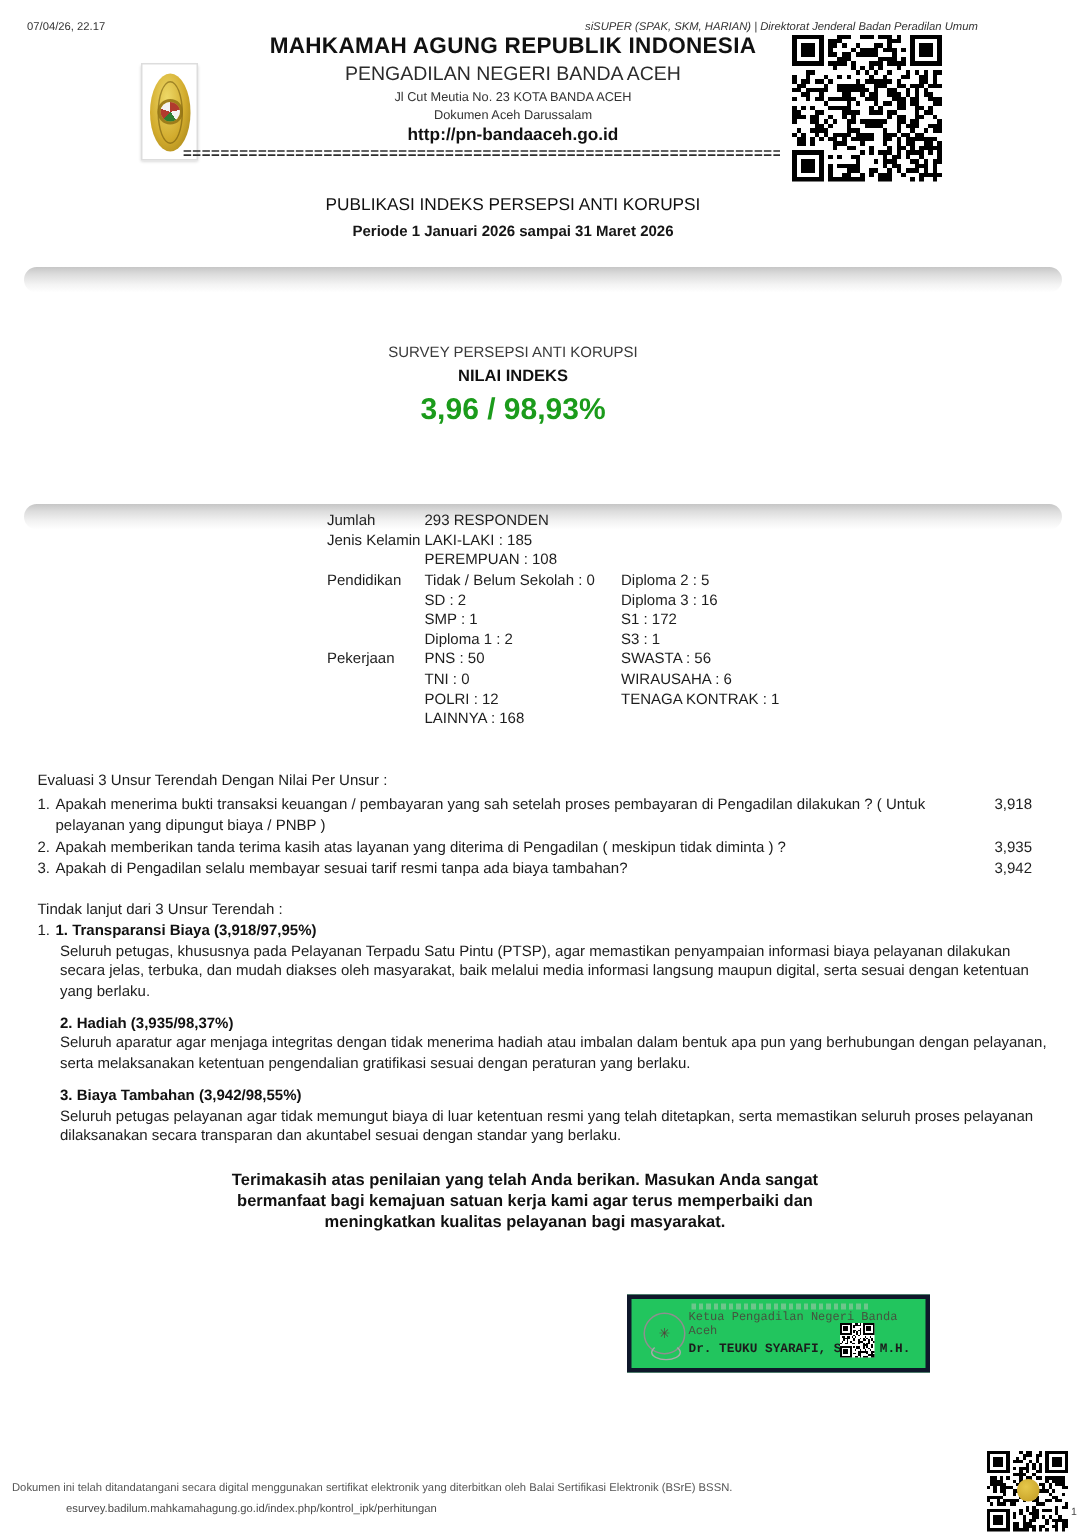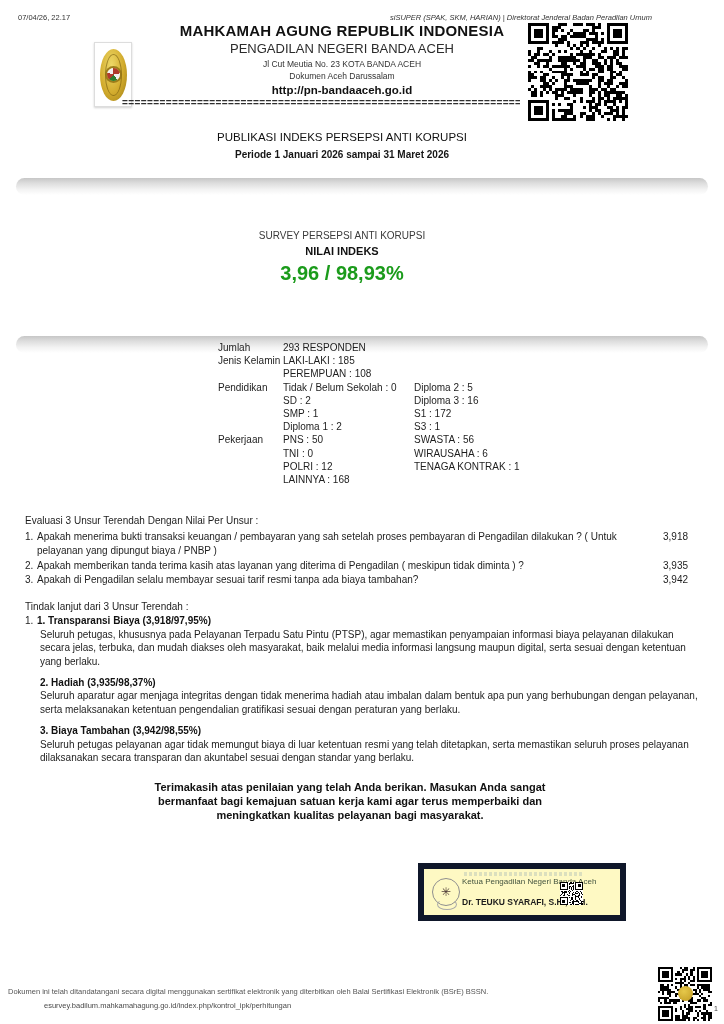--- a/index.html
+++ b/index.html
@@ -83,22 +83,22 @@
   .fu-gap{height:8px;}
 
   
   .thanks{position:absolute;left:132px;top:780px;width:436px;text-align:center;
         font-size:11px;font-weight:bold;line-height:14.2px;color:#111;}
   .sign-block{position:absolute;left:390px;top:831px;width:200px;text-align:center;
         font-size:10.5px;color:#1d1d1d;margin-top:36px;}
   .sign-date{margin-bottom:4px;}
 
   
-  .stamp{position:absolute;left:418px;top:863px;width:196px;height:46px;background:#fef9c3;
-        border:6px solid #0f172a;font-family:Liberation Sans, sans-serif;}
+  .stamp{position:absolute;left:418px;top:863px;width:196px;height:46px;background:#22c55e;
+        border:3px solid #0f172a;font-family:Liberation Mono, monospace;}
   .stamp-faint{position:absolute;left:40px;top:3px;width:118px;height:4px;opacity:.5;
         background:repeating-linear-gradient(90deg,#b9c6b9 0 3px,transparent 3px 5px);}
   .stamp-office{position:absolute;left:38px;top:8px;font-size:8px;color:#44543f;}
   .stamp-name{position:absolute;left:38px;top:28px;font-size:8.5px;font-weight:bold;color:#1c1c1c;}
   .stamp-seal{position:absolute;left:8px;top:9px;width:26px;height:26px;border:1px solid #8f8f8f;
         border-radius:50%;display:flex;align-items:center;justify-content:center;}
   .stamp-seal::before{content:"✳";font-size:12px;color:#53403a;line-height:1;}
   .stamp-seal::after{content:"";position:absolute;left:4px;top:20px;width:18px;height:9px;
         border:1px solid #aaa;border-radius:50%;border-top-color:transparent;}
   .qr-stamp{left:560px;top:882px;width:23px;height:23px;}

